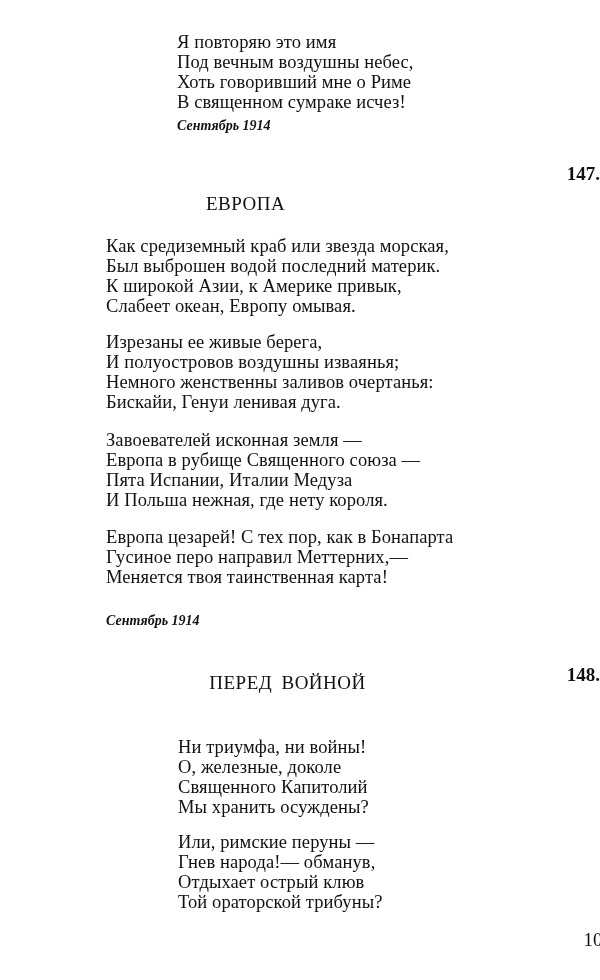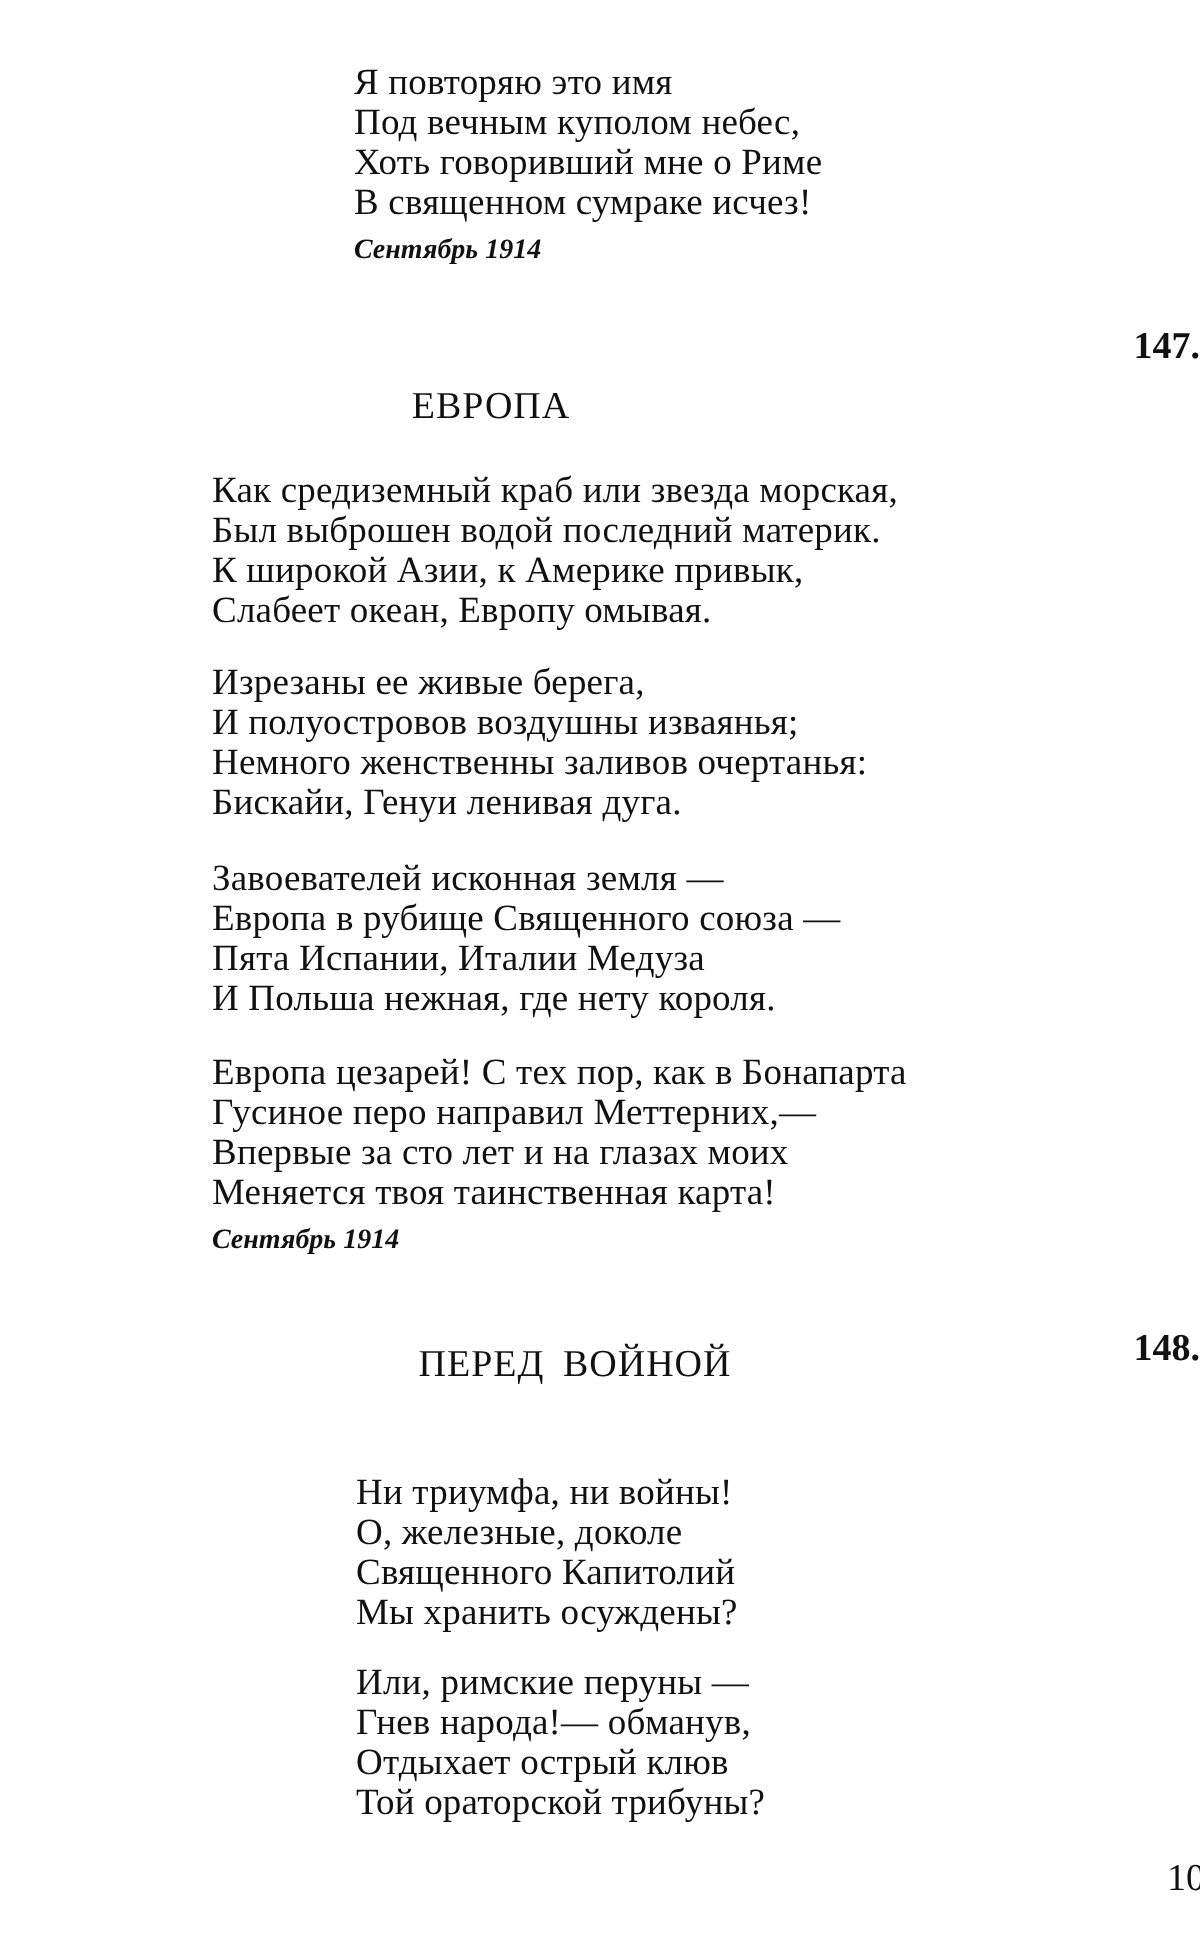--- a/index.html
+++ b/index.html
@@ -58,21 +58,21 @@
       font-size: 19px;
       line-height: 22px;
       margin-left: 12px;
     }
   </style>
 </head>
 <body>
 
 <div class="block" style="left:177px; top:32px;">
   <div class="line">Я повторяю это имя</div>
-  <div class="line">Под вечным куполом небес,</div>
+  <div class="line">Под вечным воздушны небес,</div>
   <div class="line">Хоть говоривший мне о Риме</div>
   <div class="line">В священном сумраке исчез!</div>
 </div>
 <div class="block date" style="left:177px; top:117px;">Сентябрь 1914</div>
 
 <div class="num" style="top:163px;">147.</div>
 <div class="title" style="top:193px;">ЕВРОПА</div>
 
 <div class="block" style="left:106px; top:236px;">
   <div class="line">Как средиземный краб или звезда морская,</div>
@@ -91,21 +91,20 @@
 <div class="block" style="left:106px; top:430px;">
   <div class="line">Завоевателей исконная земля —</div>
   <div class="line">Европа в рубище Священного союза —</div>
   <div class="line">Пята Испании, Италии Медуза</div>
   <div class="line">И Польша нежная, где нету короля.</div>
 </div>
 
 <div class="block" style="left:106px; top:527px;">
   <div class="line">Европа цезарей! С тех пор, как в Бонапарта</div>
   <div class="line">Гусиное перо направил Меттерних,—</div>
-  <div class="line">Впервые за сто лет и на глазах моих</div>
   <div class="line">Меняется твоя таинственная карта!</div>
 </div>
 <div class="block date" style="left:106px; top:612px;">Сентябрь 1914</div>
 
 <div class="num" style="top:664px;">148.</div>
 <div class="title" style="top:672px; word-spacing:4px;padding-left:42px;">ПЕРЕД ВОЙНОЙ</div>
 
 <div class="block" style="left:178px; top:737px;">
   <div class="line">Ни триумфа, ни войны!</div>
   <div class="line">О, железные, доколе</div>

